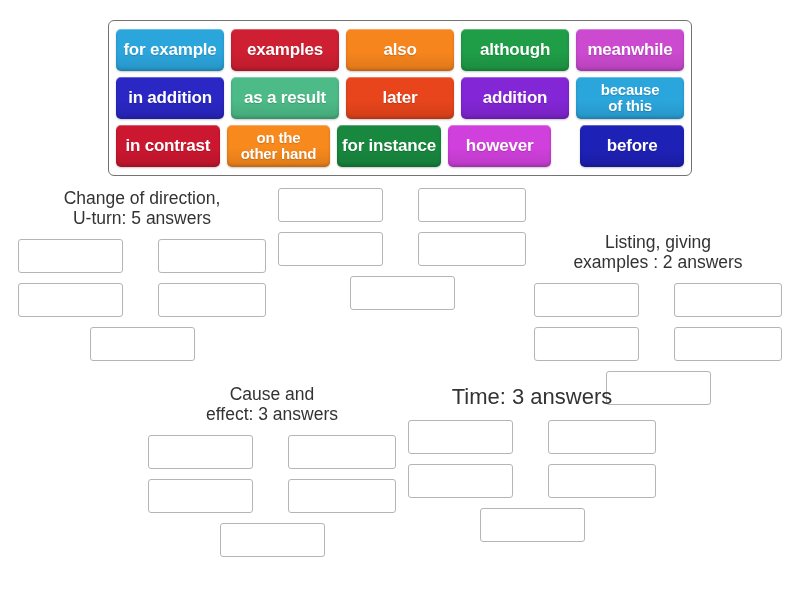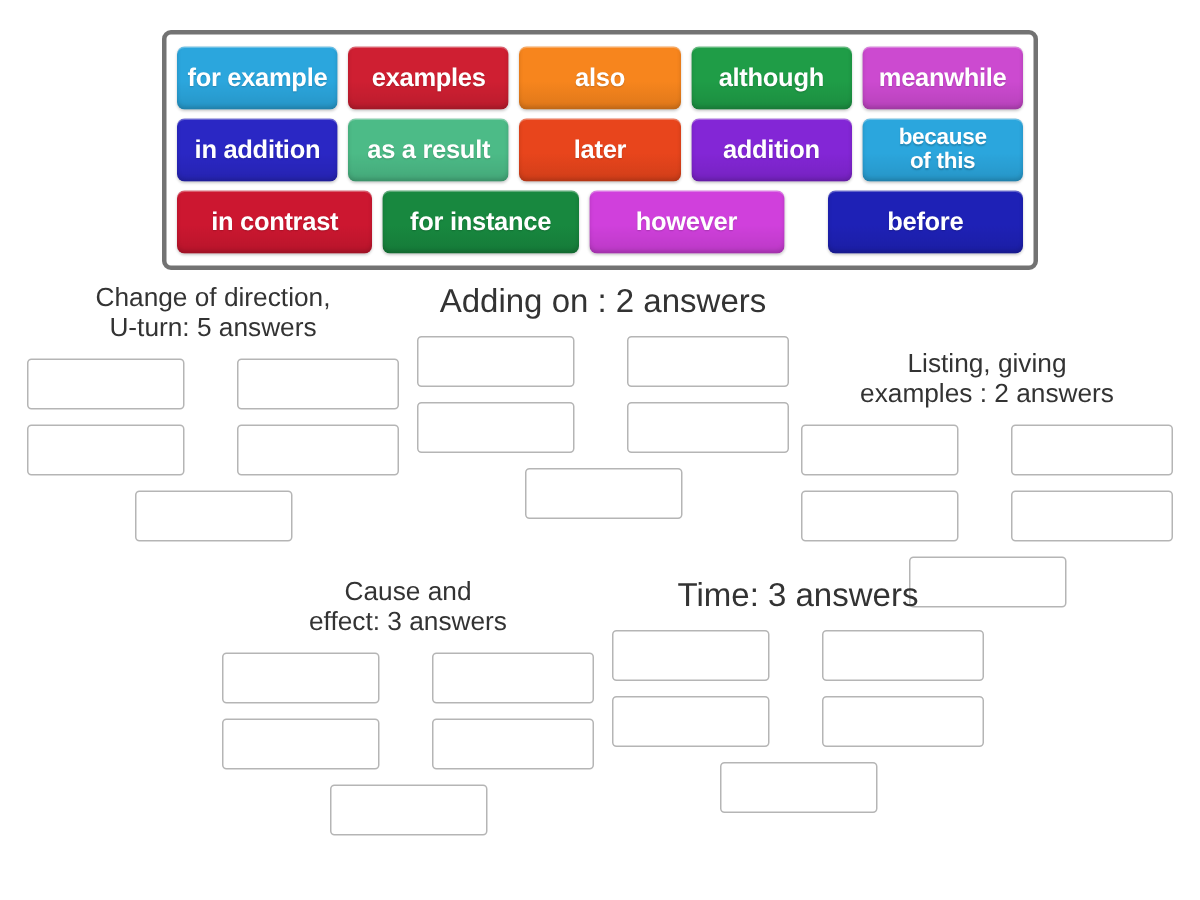--- a/index.html
+++ b/index.html
@@ -17,21 +17,21 @@
     position: relative;
   }
 
   
   #tile-bank {
     position: absolute;
     left: 108px;
     top: 20px;
     width: 584px;
     box-sizing: border-box;
-    border: 3px solid #737373;
+    border: 1px solid #737373;
     border-radius: 6px;
     background: #ffffff;
     padding: 8px 7px;
   }
   .tile-row {
     display: flex;
     gap: 7px;
     margin-bottom: 6px;
   }
   .tile-row:last-child { margin-bottom: 0; }
@@ -117,40 +117,40 @@
     </div>
     <div class="tile-row">
       <div class="tile" style="background: linear-gradient(rgb(42, 39, 196) 0%, rgb(42, 39, 196) 55%, rgba(0, 0, 0, 0.1) 100%), rgb(42, 39, 196); background-blend-mode: normal;">in addition</div>
       <div class="tile" style="background: linear-gradient(rgb(76, 187, 135) 0%, rgb(76, 187, 135) 55%, rgba(0, 0, 0, 0.1) 100%), rgb(76, 187, 135); background-blend-mode: normal;">as a result</div>
       <div class="tile" style="background: linear-gradient(rgb(232, 69, 28) 0%, rgb(232, 69, 28) 55%, rgba(0, 0, 0, 0.1) 100%), rgb(232, 69, 28); background-blend-mode: normal;">later</div>
       <div class="tile" style="background: linear-gradient(rgb(131, 38, 214) 0%, rgb(131, 38, 214) 55%, rgba(0, 0, 0, 0.1) 100%), rgb(131, 38, 214); background-blend-mode: normal;">addition</div>
       <div class="tile two-line" style="background: linear-gradient(rgb(43, 166, 221) 0%, rgb(43, 166, 221) 55%, rgba(0, 0, 0, 0.1) 100%), rgb(43, 166, 221); background-blend-mode: normal;">because<br>of this</div>
     </div>
     <div class="tile-row">
       <div class="tile" style="background: linear-gradient(rgb(204, 23, 48) 0%, rgb(204, 23, 48) 55%, rgba(0, 0, 0, 0.1) 100%), rgb(204, 23, 48); background-blend-mode: normal;">in contrast</div>
+      <div class="tile two-line" style="background: linear-gradient(rgb(247, 137, 29) 0%, rgb(247, 137, 29) 55%, rgba(0, 0, 0, 0.1) 100%), rgb(247, 137, 29); background-blend-mode: normal;">on the<br>other hand</div>
       <div class="tile" style="background: linear-gradient(rgb(24, 136, 63) 0%, rgb(24, 136, 63) 55%, rgba(0, 0, 0, 0.1) 100%), rgb(24, 136, 63); background-blend-mode: normal;">for instance</div>
       <div class="tile" style="background: linear-gradient(rgb(208, 64, 220) 0%, rgb(208, 64, 220) 55%, rgba(0, 0, 0, 0.1) 100%), rgb(208, 64, 220); background-blend-mode: normal;">however</div>
       <div class="tile" style="background: linear-gradient(rgb(30, 33, 182) 0%, rgb(30, 33, 182) 55%, rgba(0, 0, 0, 0.1) 100%), rgb(30, 33, 182); background-blend-mode: normal; margin-left: 22px;">before</div>
     </div>
   </div>
 
 <div class="group" id="group-change">
     <div class="group-title small">Change of direction,<br>U-turn: 5 answers</div>
     <div class="slot-grid">
       <div class="slot"></div>
       <div class="slot wide"></div>
       <div class="slot"></div>
       <div class="slot wide"></div>
       <div class="slot-last-wrap">
         <div class="slot"></div>
       </div>
     </div>
   </div>
 <div class="group" id="group-adding">
-    <div class="group-title large">Adding on : 2 answers</div>
     <div class="slot-grid">
       <div class="slot"></div>
       <div class="slot wide"></div>
       <div class="slot"></div>
       <div class="slot wide"></div>
       <div class="slot-last-wrap">
         <div class="slot"></div>
       </div>
     </div>
   </div>

